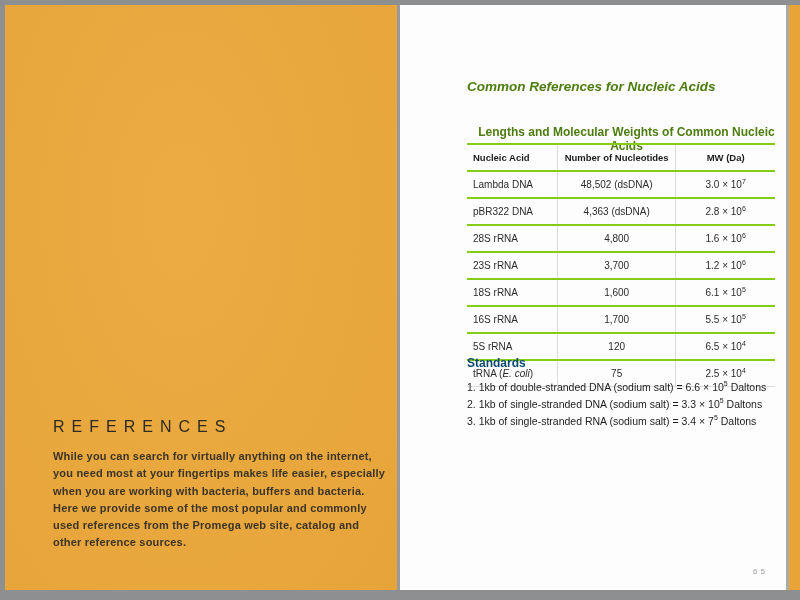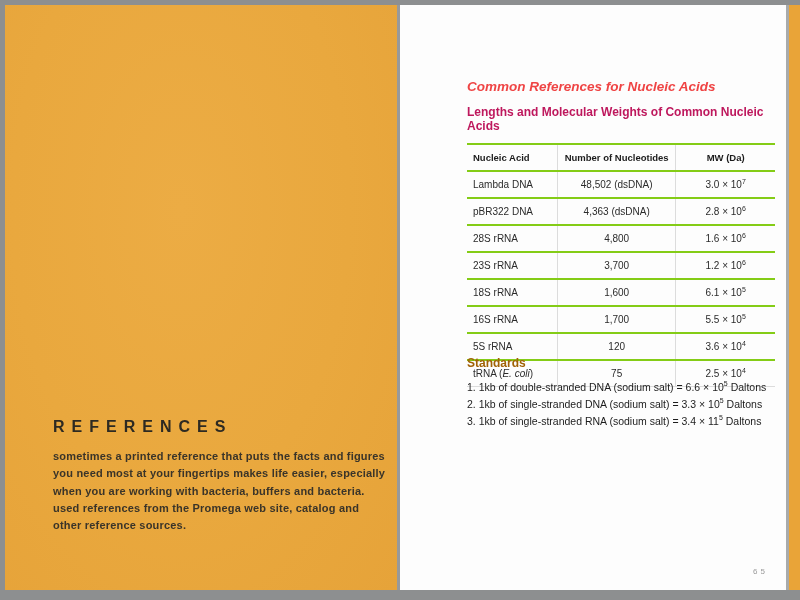--- a/index.html
+++ b/index.html
@@ -11,79 +11,80 @@
   }
   .spread { position:absolute; left:5px; top:5px; width:795px; height:585px; display:flex; }
 
   
   .left-page {
     width:392px; height:585px; position:relative;
     background: radial-gradient(ellipse at 45% 35%, #ecac44 0%, #e9a83e 55%, #e6a339 100%);
   }
   .left-title {
     position:absolute; left:48px; top:413px;
-    font-size:16px; font-weight:bold; letter-spacing:7px;
+    font-size:16px; font-weight:normal; letter-spacing:7px;
     color:#2d2a22;
   }
   .left-paragraph {
     position:absolute; left:48px; top:443px;
     font-size:11px; font-weight:bold; line-height:17.3px;
     letter-spacing:0.2px; color:#3a3429;
   }
 
   .page-divider { width:3px; height:585px; background:#97999b; }
 
   
   .right-page { width:386px; height:585px; background:#fdfdfd; position:relative; }
   .section-heading {
     position:absolute; left:67px; top:74px;
-    font-size:13.5px; font-weight:bold; font-style:italic; color:#ef4444;
+    font-size:13.5px; font-weight:bold; font-style:italic; color:#4d7c0f;
   }
   .table-title {
-    position:absolute; left:67px; top:100px;
-    font-size:12px; font-weight:bold; color:#be185d;
+    position:absolute; left:67px; top:120px;
+    font-size:12px; font-weight:bold; color:#4d7c0f;text-align:center;
   }
   table.na-table {
     position:absolute; left:67px; top:138px;
     width:308px; border-collapse:collapse;
     border-top:1px solid #dcdcdc; border-bottom:1px solid #dcdcdc;
     font-size:10px; color:#2b2b2b;
   }
   .na-table th, .na-table td { height:25px; border-top:2px solid #84cc16; font-weight:normal; padding:0; text-align:center; }
   .na-table th { font-weight:bold; font-size:9.5px; color:#1c1c1c; }
   .na-table th + th, .na-table td + td { border-left:1px solid #dcdcdc; }
   .na-table .c1 { width:86px; text-align:left; padding-left:6px; }
   .na-table .c2 { width:120px;text-align:center; }
   .na-table .c3 { width:102px; }
   .na-table sup, .standards sup { font-size:7px; }
   .italic { font-style:italic;margin-top:36px; }
 
   .standards { position:absolute; left:67px; top:351px; color:#1d1d1d; }
-  .standards-title { font-size:12px; font-weight:bold; margin-bottom:7px; color:#a16207; }
+  .standards-title { font-size:12px; font-weight:bold; margin-bottom:7px; color:#0c4a6e; }
   .standards-item { font-size:10.5px; line-height:14.3px; }
 
   .page-number {
     position:absolute; left:353px; top:562px;
     font-size:8px; letter-spacing:3px; color:#9a9a9a;
   }
 
   .page-gap { width:3px; height:585px; background:#a8aaab; }
   .book-edge { width:11px; height:585px; background:#e9a438; }
 </style>
 </head>
 <body>
 
 <div class="spread">
 
   <div class="left-page">
     <div class="left-title">REFERENCES</div>
     <div class="left-paragraph">
-      <div>sometimes a printed reference that puts the facts and figures</div>
+      <div>While you can search for virtually anything on the internet,</div>
       <div>you need most at your fingertips makes life easier, especially</div>
       <div>when you are working with bacteria, buffers and bacteria.</div>
+      <div>Here we provide some of the most popular and commonly</div>
       <div>used references from the Promega web site, catalog and</div>
       <div>other reference sources.</div>
     </div>
   </div>
 
   <div class="page-divider"></div>
 
   <div class="right-page">
     <div class="section-heading">Common References for Nucleic Acids</div>
     <div class="table-title">Lengths and Molecular Weights of Common Nucleic Acids</div>
@@ -123,35 +124,35 @@
           <td class="c3"><span>6.1 × 10</span><sup>5</sup></td>
         </tr>
         <tr>
           <td class="c1">16S rRNA</td>
           <td class="c2">1,700</td>
           <td class="c3"><span>5.5 × 10</span><sup>5</sup></td>
         </tr>
         <tr>
           <td class="c1">5S rRNA</td>
           <td class="c2">120</td>
-          <td class="c3"><span>3.6 × 10</span><sup>4</sup></td>
+          <td class="c3"><span>6.5 × 10</span><sup>4</sup></td>
         </tr>
         <tr>
           <td class="c1"><span>tRNA (</span><span class="italic">E. coli</span><span>)</span></td>
           <td class="c2">75</td>
           <td class="c3"><span>2.5 × 10</span><sup>4</sup></td>
         </tr>
       </tbody>
     </table>
 
     <div class="standards">
       <div class="standards-title">Standards</div>
       <div class="standards-item"><span>1. 1kb of double-stranded DNA (sodium salt) = 6.6 × 10</span><sup>5</sup><span> Daltons</span></div>
       <div class="standards-item"><span>2. 1kb of single-stranded DNA (sodium salt) = 3.3 × 10</span><sup>5</sup><span> Daltons</span></div>
-      <div class="standards-item"><span>3. 1kb of single-stranded RNA (sodium salt) = 3.4 × 11</span><sup>5</sup><span> Daltons</span></div>
+      <div class="standards-item"><span>3. 1kb of single-stranded RNA (sodium salt) = 3.4 × 7</span><sup>5</sup><span> Daltons</span></div>
     </div>
 
     <div class="page-number">65</div>
   </div>
 
   <div class="page-gap"></div>
   <div class="book-edge"></div>
 
 </div>
 

